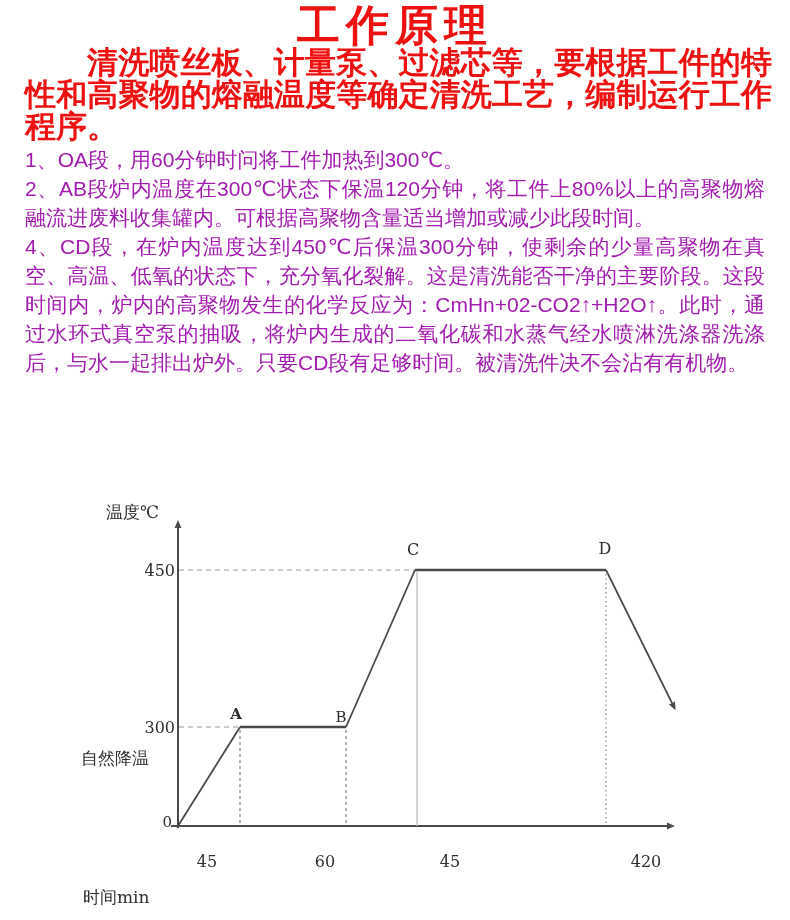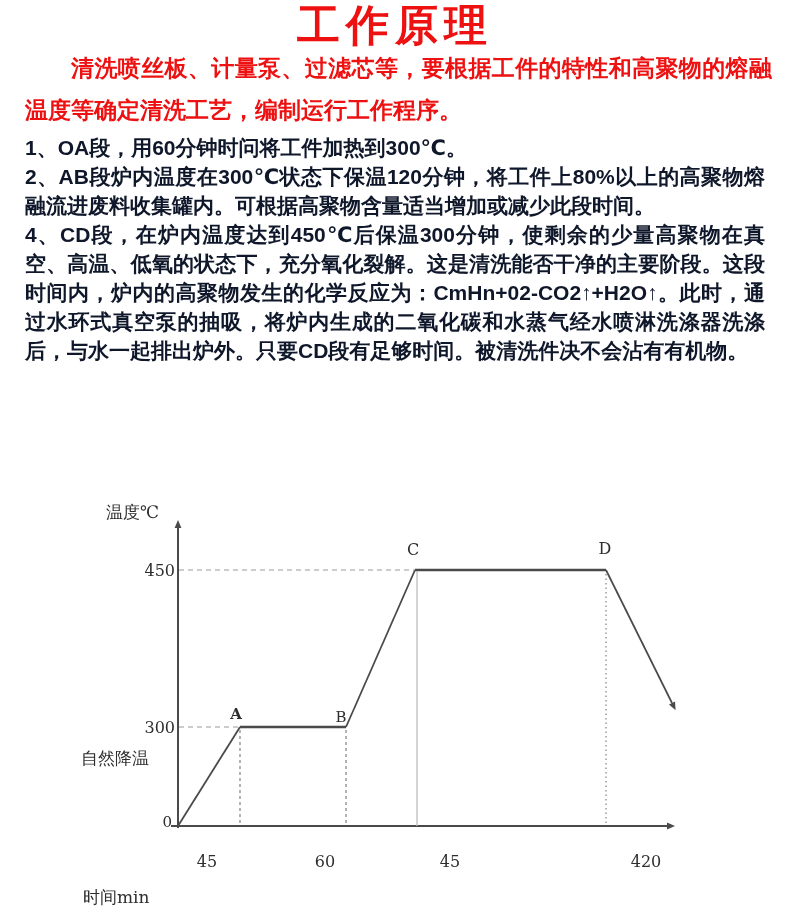--- a/index.html
+++ b/index.html
@@ -14,32 +14,31 @@
   .page-title{
     margin:5px 0 2px 0;
     font-size:43px;line-height:40px;
     font-weight:bold;
     letter-spacing:6px;
     text-align:center;
     color:#ee1111;
   }
   .intro{
     margin:2px 18px 0 25px;
-    font-size:23px;line-height:42px;
+    font-size:31px;line-height:32px;
     font-weight:bold;
     color:#ee1111;
     text-indent:2em;
     text-align:justify;
   }
   .body-text{
     margin:2px 25px 0 25px;
     font-size:21px;line-height:29px;
-    color:#0f172a;
+    color:#a21caf;
     text-align:justify;
-    font-weight:bold;
   }
   .body-text p{margin:0;padding:0;}
   .figure{
     position:absolute;
     left:76px;top:498px;
     width:620px;height:420px;
   }
   svg text{
     font-family:"DejaVu Serif","Liberation Serif",serif;
   }

